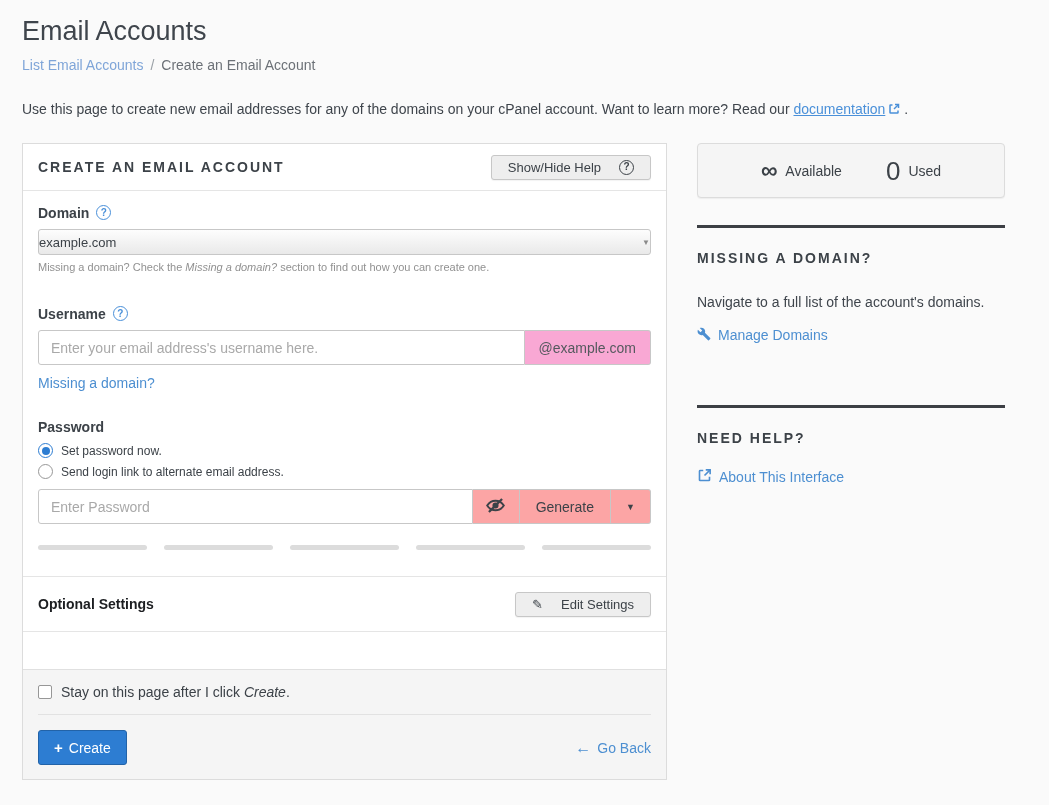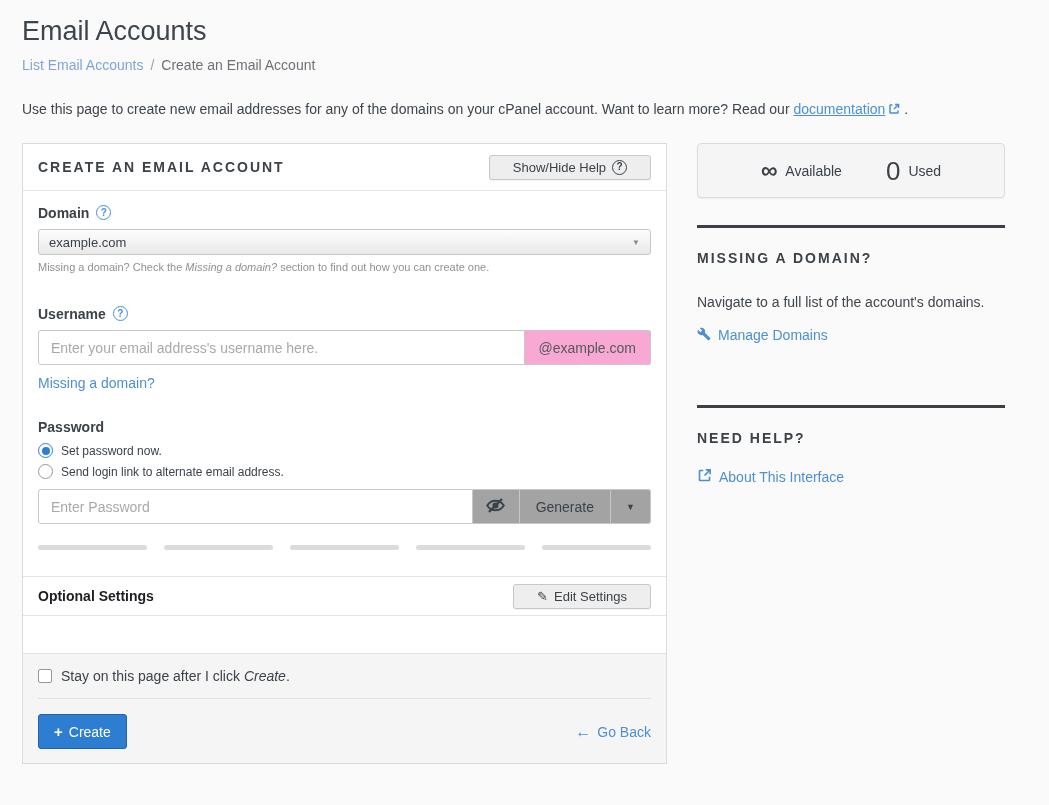--- a/index.html
+++ b/index.html
@@ -28,40 +28,40 @@
   
   .panel { width: 645px; background: #fff; border: 1px solid #dcdcdc; }
   .panel-header {
     display: flex; justify-content: space-between; align-items: center;
     height: 47px; padding: 0 15px; border-bottom: 1px solid #e5e5e5;
   }
   .panel-title { font-size: 14px; font-weight: 700; letter-spacing: 2px; color: #3c4248; }
   .btn-gray {
     background: #eee; border: 1px solid #c7c7c7; border-radius: 3px;
     font-family: "Liberation Sans", sans-serif; font-size: 13px; color: #3c4248;
-    padding: 4px 23px; display: inline-flex; align-items: center; gap: 6px; cursor: pointer;
+    padding: 4px 16px; display: inline-flex; align-items: center; gap: 18px; cursor: pointer;
     box-shadow: 0 1px 1px rgba(0,0,0,0.05);
   }
   .q-circle {
     width: 15px; height: 15px; border: 1.4px solid #3c4248; border-radius: 50%;
     display: inline-flex; align-items: center; justify-content: center;
     font-size: 10px; font-weight: 700; color: #3c4248; line-height: 1;
   }
   .q-circle.blue { border-color: #4a90d9; color: #4a90d9; }
 
   .panel-body { padding: 14px 15px 26px; }
   .field-label {
     font-size: 14px; font-weight: 700; color: #3c4248;
     display: flex; align-items: flex-start; gap: 7px; margin-bottom: 8px;
   }
   .select-box {
     height: 26px; border: 1px solid #c7c7c7; border-radius: 3px;
     background: linear-gradient(#fdfdfd, #e9e9e9);
     display: flex; align-items: center; justify-content: space-between;
-    padding: 0 10px; font-size: 13px; color: #3c4248; cursor: pointer;
+    padding: 0 0; font-size: 13px; color: #3c4248; cursor: pointer;
   }
   .select-caret { font-size: 8px; color: #8a8a8a; }
   .helper-text { font-size: 11px; color: #919191; margin-top: 6px; }
 
   .section-username { margin-top: 33px; }
   .input-group { display: flex; height: 35px; }
   .text-input {
     flex: 1; border: 1px solid #c7c7c7; border-radius: 3px 0 0 3px;
     padding: 0 12px; font-family: "Liberation Sans", sans-serif; font-size: 14px; color: #333; outline: none;
   }
@@ -77,35 +77,35 @@
   .radio-row { display: flex; align-items: center; gap: 8px; font-size: 12px; color: #3c4248; margin-bottom: 6px; cursor: pointer; }
   .radio { width: 15px; height: 15px; border-radius: 50%; border: 1px solid #989898; background: #fff; position: relative; flex: 0 0 auto; }
   .radio.checked { border-color: #2d7dd2; }
   .radio.checked::after { content: ""; position: absolute; inset: 2.5px; border-radius: 50%; background: #2d7dd2; }
 
   .pw-group { display: flex; height: 35px; margin-top: 10px; }
   .pw-input { flex: 1; border: 1px solid #c7c7c7; border-radius: 3px 0 0 3px; padding: 0 12px;
     font-family: "Liberation Sans", sans-serif; font-size: 14px; color: #333; outline: none; }
   .pw-input::placeholder { color: #a9a9a9; opacity: 1; }
   .pw-btn {
-    background: #a3a3a3; border: 1px solid #c7c7c7; border-left: none; cursor: pointer;
+    background: #fca5a5; border: 1px solid #c7c7c7; border-left: none; cursor: pointer;
     display: inline-flex; align-items: center; justify-content: center;
     font-family: "Liberation Sans", sans-serif; font-size: 14px; color: #3c4248;
   }
   .pw-btn.eye { width: 47px; }
   .pw-btn.generate { padding: 0 16px; }
   .pw-btn.caret-btn { width: 40px; border-radius: 0 3px 3px 0; }
   .caret-glyph { font-size: 9px; color: #3c4248; }
 
   .strength-bars { display: flex; gap: 17px; margin-top: 21px; }
   .bar { flex: 1; height: 5px; background: #dcdcdc; border-radius: 3px; }
 
   .optional-row {
     border-top: 1px solid #e5e5e5; border-bottom: 1px solid #e5e5e5;
-    height: 40px; display: flex; justify-content: space-between; align-items: center; padding: 0 15px;
+    height: 56px; display: flex; justify-content: space-between; align-items: center; padding: 0 15px;
   }
   .optional-label { font-size: 14px; font-weight: 700; color: #1c1e21; }
   .pencil-icon { font-size: 13px; }
   .empty-row { height: 38px; background: #fff; border-bottom: 1px solid #e0e0e0; }
 
   .panel-footer { background: #f5f5f5; padding: 14px 15px 14px; }
   .stay-row { display: flex; align-items: center; gap: 9px; font-size: 14px; color: #3c4248; padding-bottom: 14px; cursor: pointer; }
   .checkbox { width: 14px; height: 14px; border: 1px solid #979797; border-radius: 2px; background: #fff; flex: 0 0 auto; }
   .footer-divider { border: none; border-top: 1px solid #e2e2e2; }
   .actions { display: flex; justify-content: space-between; align-items: center; padding-top: 15px; }

